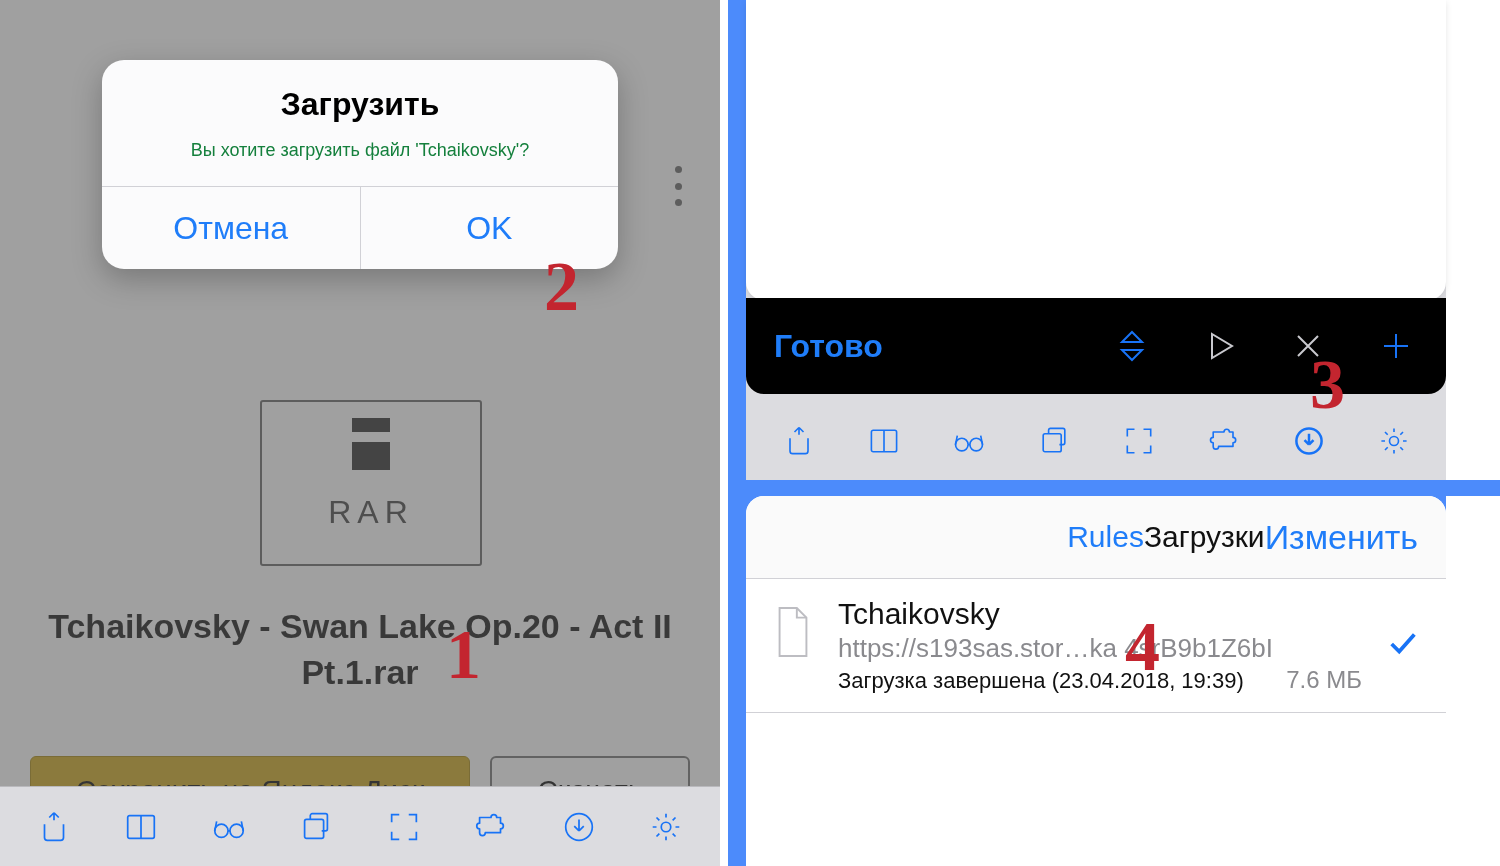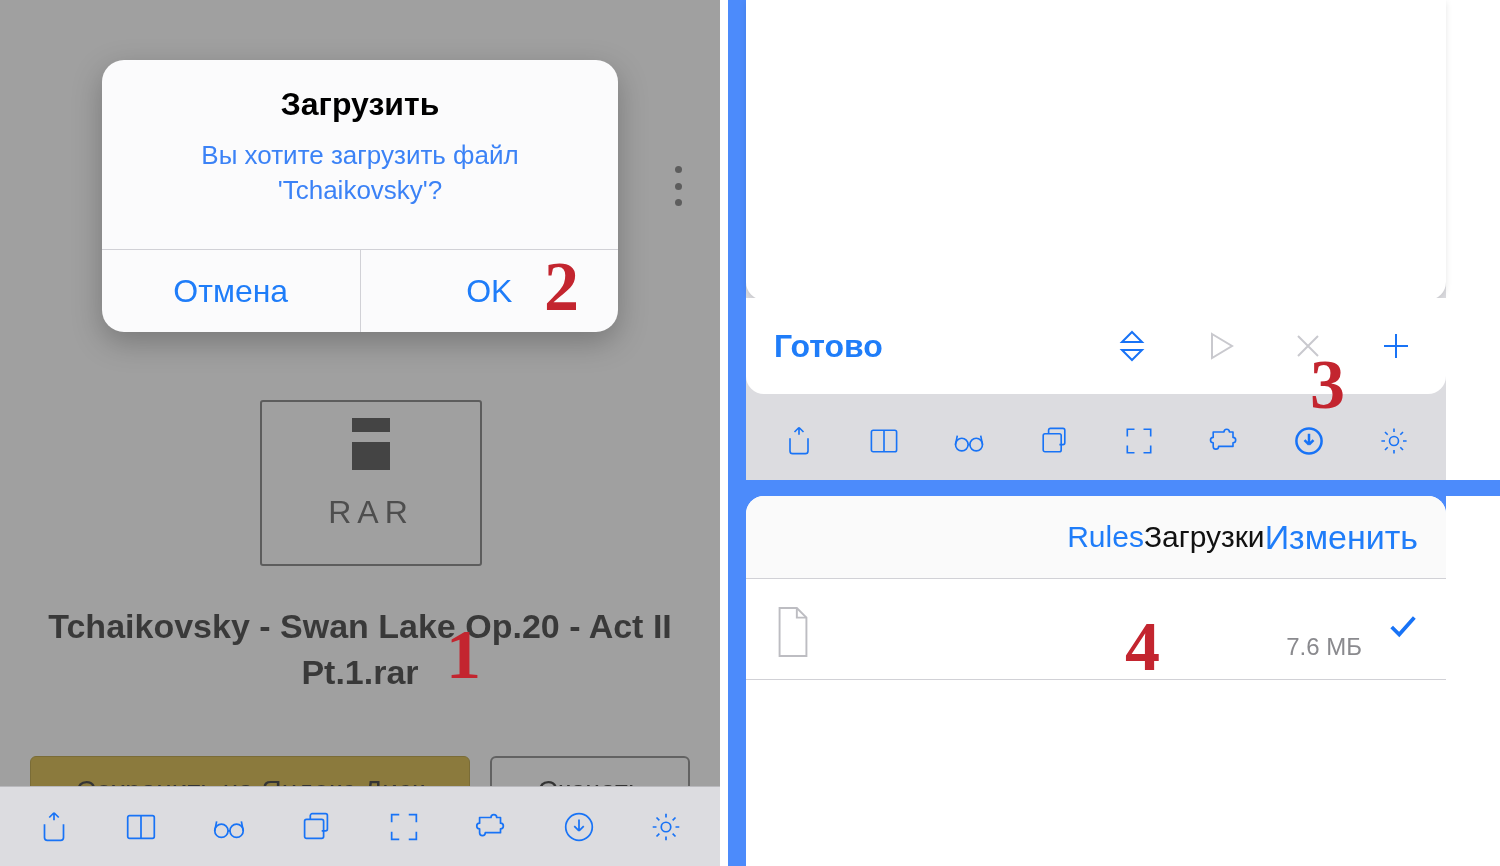--- a/index.html
+++ b/index.html
@@ -151,28 +151,27 @@
   .alert-body {
     padding: 26px 30px 24px 30px;
     text-align: center;
   }
   .alert-title {
     font-size: 32px;
     font-weight: 700;
     margin-bottom: 15px;
   }
   .alert-msg {
-    font-size: 26px;
+    font-size: 18px;
     line-height: 1.35;
-    color: #3b82f6;
+    color: #15803d;
   }
   .alert-buttons {
     display: flex;
     border-top: 1px solid var(--hairline);
-    margin-top: 17px;
   }
   .alert-btn {
     flex: 1;
     height: 82px;
     display: flex;
     align-items: center;
     justify-content: center;
     font-size: 32px;
     color: var(--link-blue);
   }
@@ -205,21 +204,21 @@
     box-shadow: 0 2px 6px rgba(0,0,0,.1);
   }
   .rt-bar {
     position: absolute;
     left: 0; top: 298px;
     width: 700px; height: 96px;
     display: flex;
     align-items: center;
     padding: 0 28px;
     gap: 44px;
-    background:#ffffff;
+    background:#000000;
     border-bottom-left-radius: 18px;
     border-bottom-right-radius: 18px;
   }
   .rt-done {
     font-size: 32px;
     font-weight: 700;
     color: var(--link-blue);
     margin-right: auto;
   }
   .rt-icon { width: 44px; height: 44px; display:flex; align-items:center; justify-content:center;}
@@ -497,20 +496,25 @@
       <div class="rb-left">Rules</div>
       <div class="rb-title">Загрузки</div>
       <div class="rb-right">Изменить</div>
     </div>
     <div class="rb-row">
       <div class="rb-file-ico">
         <svg viewBox="0 0 48 58">
             <use href="#i-file"></use>
           </svg>
       </div>
+      <div class="rb-col">
+        <div class="rb-name">Tchaikovsky</div>
+        <div class="rb-url">https://s193sas.stor…ka      4srB9b1Z6bI</div>
+        <div class="rb-status">Загрузка завершена (23.04.2018, 19:39)</div>
+      </div>
       <div class="rb-size">7.6 МБ</div>
       <div class="rb-check">
         <svg viewBox="0 0 36 36">
             <use href="#i-check"></use>
           </svg>
       </div>
     </div>
   </div>
 
   <div class="step" style="left:446px; top:620px;">1</div>

